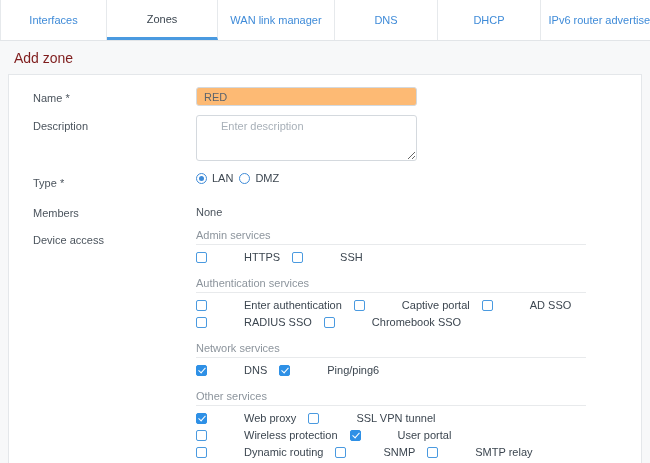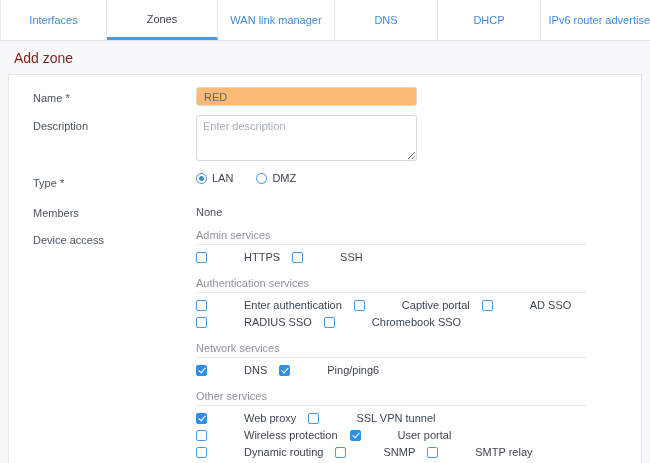--- a/index.html
+++ b/index.html
@@ -104,34 +104,34 @@
     color: #5b646d;
     background: #fdba74;
     outline: none;
   }
   .textarea {
     width: 221px;
     height: 46px;
     box-sizing: border-box;
     border: 1px solid #d4d9de;
     border-radius: 3px;
-    padding: 4px 6px;
+    padding: 4px 24px;
     font-family: "Liberation Sans", sans-serif;
     font-size: 11px;
     color: #5b646d;
     background: #ffffff;
     outline: none;
     resize: vertical;
     display: block;
   }
   .textarea::placeholder { color: #a8b0b8; }
   .text-input::placeholder { color: #a8b0b8; }
 
   
-  .radio-group { display: flex; align-items: center; gap: 23px; }
+  .radio-group { display: flex; align-items: center; gap: 6px; }
   .radio-item { display: flex; align-items: center; cursor: pointer; }
   .radio-mark {
     width: 11px; height: 11px;
     border-radius: 50%;
     border: 1.5px solid #3f8bd8;
     box-sizing: border-box;
     background: #ffffff;
     position: relative;
     margin-right: 5px;
     flex: 0 0 auto;

